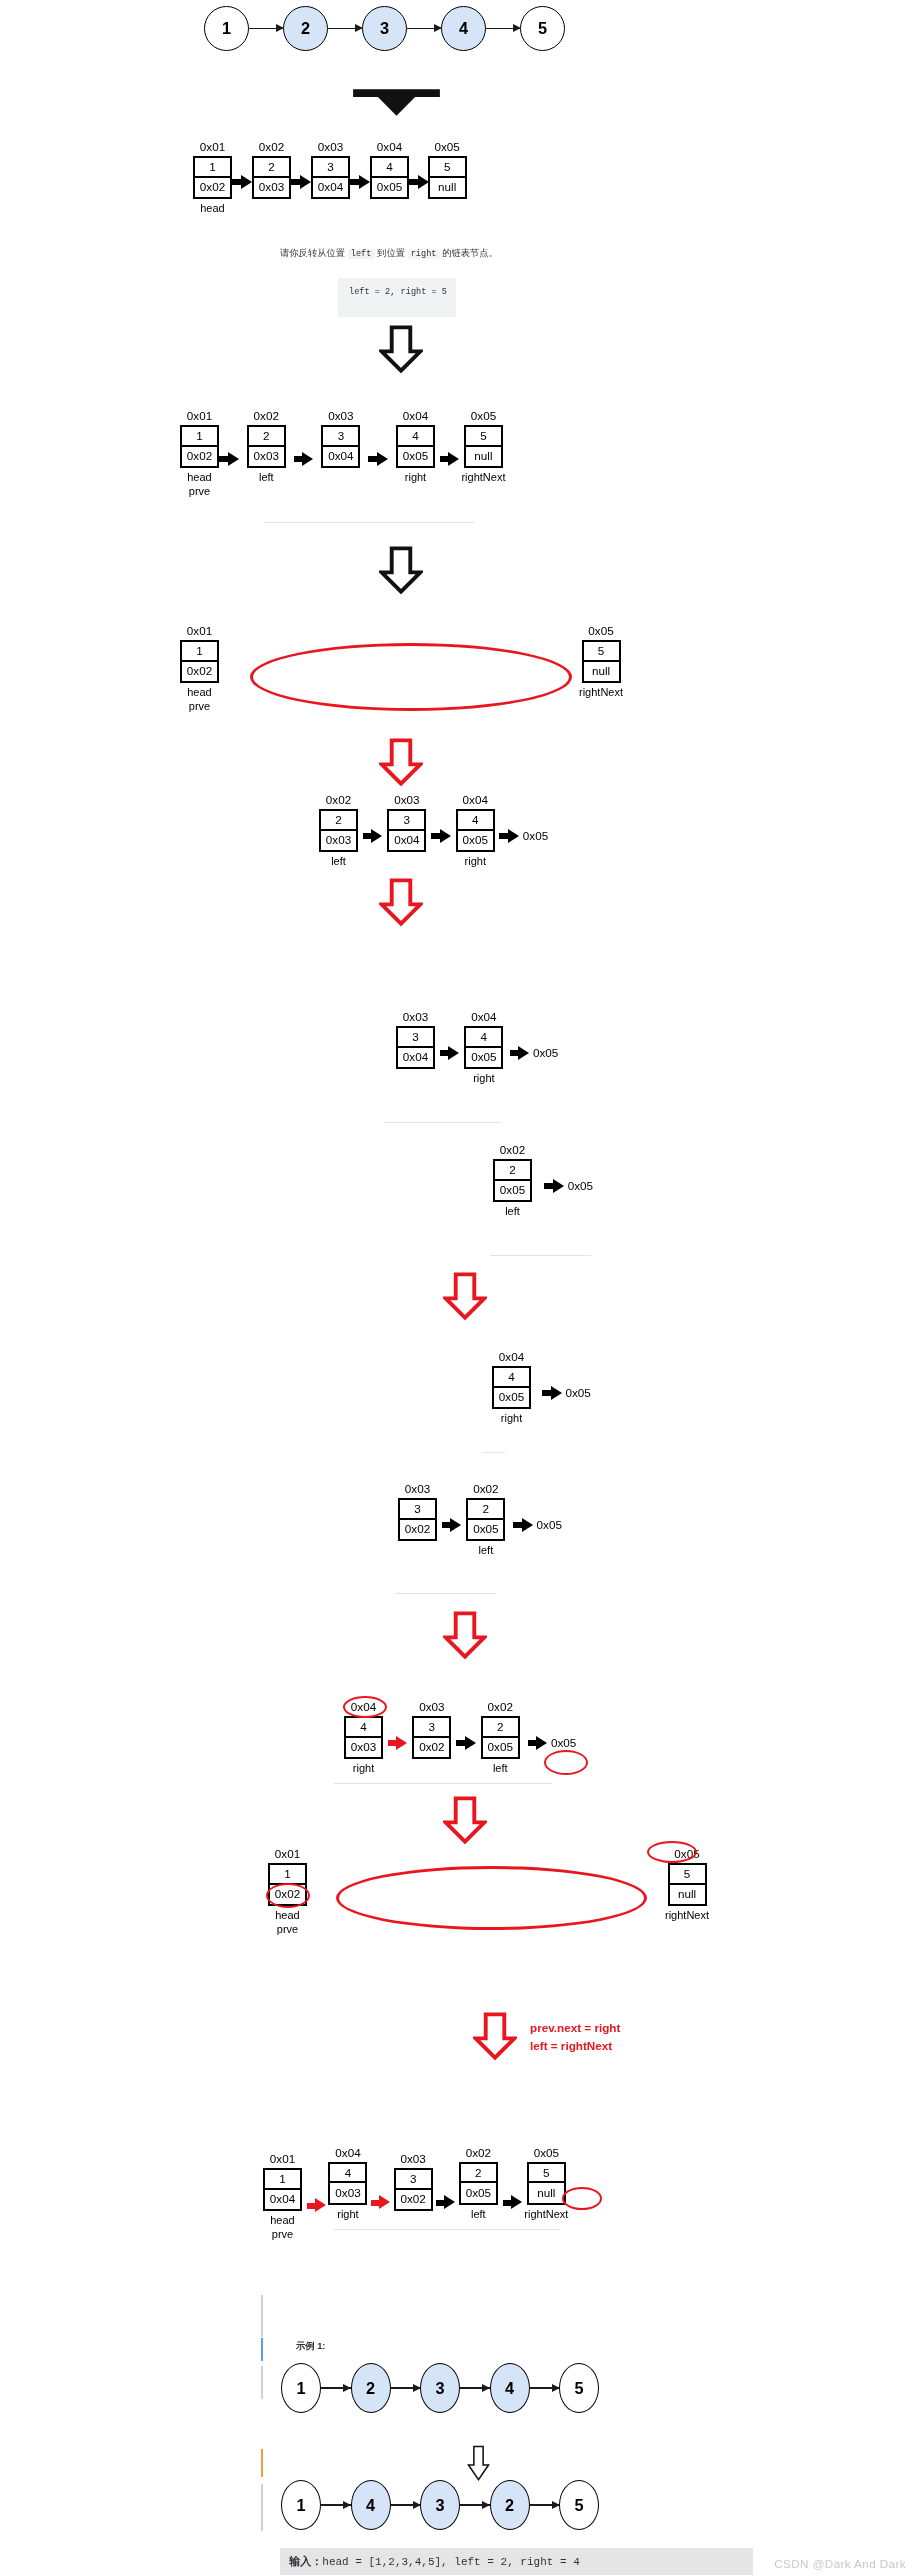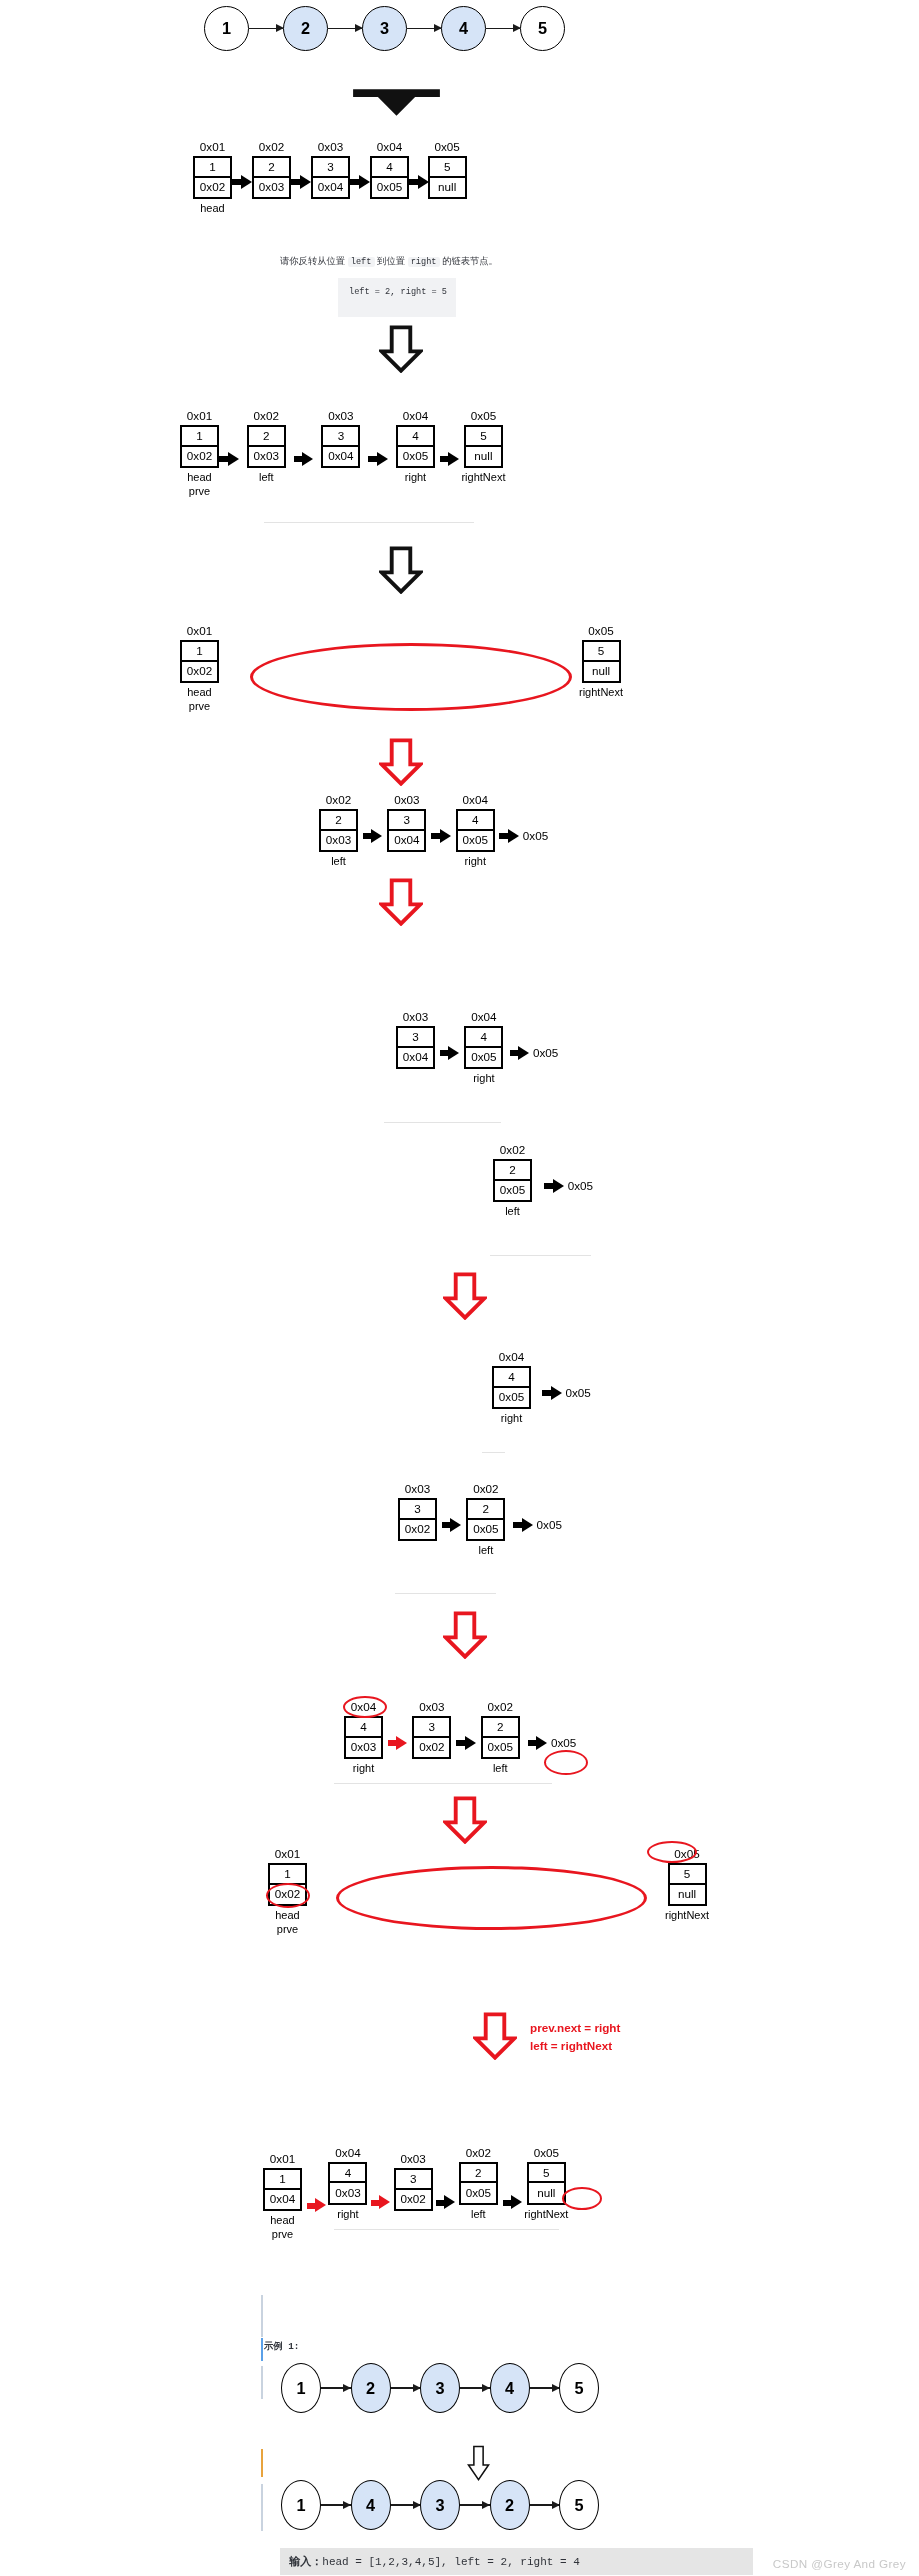--- a/index.html
+++ b/index.html
@@ -178,21 +178,21 @@
       </div>
     <div class="ll-item">
       <div class="ll-addr">0x05</div>
       <div class="ll-box">
         <div class="cell top">5</div>
         <div class="cell">null</div>
       </div>
     </div>
   </div>
 
-  <div class="cn-text" style="left:280px; top:255px;">
+  <div class="cn-text" style="left:280px; top:247px;">
     <span>请你反转从位置 </span><span class="code-chip">left</span><span> 到位置 </span><span class="code-chip">right</span><span> 的链表节点。</span>
   </div>
   <div class="code-block" style="left:338px; top:278px; width:118px; height:39px;">left = 2, right = 5</div>
 
   <div class="downarrow" style="left:379px; top:325px;">
     <svg width="44" height="48" viewBox="0 0 56 62">
       <polygon points="16,3 40,3 40,34 53,34 28,59 3,34 16,34" fill="none" stroke="#111" stroke-width="5"></polygon>
     </svg>
   </div>
 
@@ -589,21 +589,21 @@
   </div>
   <div class="red-ellipse thin" style="left:562px; top:2187px; width:40px; height:23px;"></div>
   <div class="guideline" style="left:334px; top:2229px; width:225px;"></div>
 
   <div class="gutter" style="left:261px; top:2295px; height:42px;"></div>
   <div class="gutter blue" style="left:261px; top:2338px; height:23px;"></div>
   <div class="gutter" style="left:261px; top:2366px; height:33px;"></div>
   <div class="gutter orange" style="left:261px; top:2449px; height:28px;"></div>
   <div class="gutter" style="left:261px; top:2484px; height:47px;"></div>
 
-  <div class="ex-title" style="left:264px; top:2340px;font-family:Liberation Mono, monospace;">示例 1:</div>
+  <div class="ex-title" style="left:296px; top:2340px;">示例 1:</div>
 
   <div class="circle-row" style="left:281px; top:2363px;">
     <div class="cnode ell">1</div>
     <div class="carrow" style="width:29.5px;"></div>
     <div class="cnode ell fill">2</div>
     <div class="carrow" style="width:29.5px;"></div>
     <div class="cnode ell fill">3</div>
     <div class="carrow" style="width:29.5px;"></div>
     <div class="cnode ell fill">4</div>
     <div class="carrow" style="width:29.5px;"></div>
@@ -623,16 +623,16 @@
     <div class="carrow" style="width:29.5px;"></div>
     <div class="cnode ell fill">3</div>
     <div class="carrow" style="width:29.5px;"></div>
     <div class="cnode ell fill">2</div>
     <div class="carrow" style="width:29.5px;"></div>
     <div class="cnode ell">5</div>
   </div>
 
   <div class="ex-input" style="left:280px; top:2548px; width:473px;"><b>输入：</b><span>head = [1,2,3,4,5], left = 2, right = 4</span></div>
 
-  <div class="watermark">CSDN @Grey And Grey</div>
+  <div class="watermark">CSDN @Dark And Dark</div>
 
 </div>
 
 
 </body></html>

